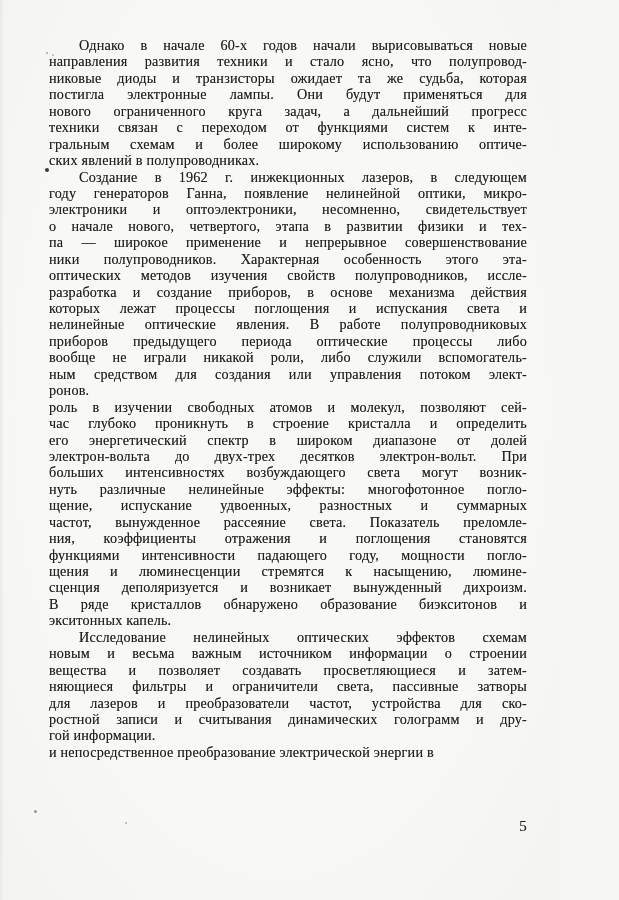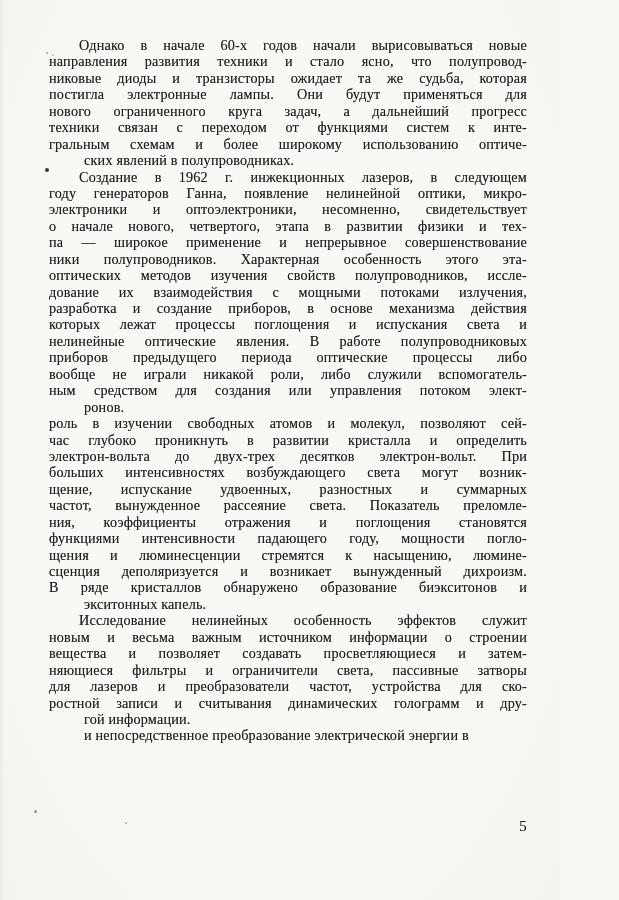--- a/index.html
+++ b/index.html
@@ -39,21 +39,21 @@
     text-shadow: 0 0 0.4px rgba(30,30,30,0.55);
   }
   .paragraph { margin: 0; padding: 0; }
   .line {
     text-align: justify;
     text-align-last: justify;
     white-space: normal;
     height: 16.45px;
   }
   .line.para-start { text-indent: 30px; }
-  .line.para-end   { text-align-last: left; margin-left: 35px; }
+  .line.para-end   { text-align-last: left; }
   .page-number {
     position: absolute;
     top: 818px;
     left: 49px;
     width: 478px;
     text-align: right;
     font-size: 15px;
     color: #1e1e1e;
     letter-spacing: 0.3px;
     text-shadow: 0 0 0.4px rgba(30,30,30,0.5);
@@ -88,45 +88,46 @@
         <div class="line para-end">ских явлений в полупроводниках.</div>
       </div>
       <div class="paragraph">
         <div class="line para-start">Создание в 1962 г. инжекционных лазеров, в следующем</div>
         <div class="line">году генераторов Ганна, появление нелинейной оптики, микро-</div>
         <div class="line">электроники и оптоэлектроники, несомненно, свидетельствует</div>
         <div class="line">о начале нового, четвертого, этапа в развитии физики и тех-</div>
         <div class="line">па — широкое применение и непрерывное совершенствование</div>
         <div class="line">ники полупроводников. Характерная особенность этого эта-</div>
         <div class="line">оптических методов изучения свойств полупроводников, иссле-</div>
-        <div class="line">дование их взаимодействия с мощными потоками излучения,</div>
         <div class="line">разработка и создание приборов, в основе механизма действия</div>
         <div class="line">которых лежат процессы поглощения и испускания света и</div>
         <div class="line">нелинейные оптические явления. В работе полупроводниковых</div>
         <div class="line">приборов предыдущего периода оптические процессы либо</div>
         <div class="line">вообще не играли никакой роли, либо служили вспомогатель-</div>
         <div class="line">ным средством для создания или управления потоком элект-</div>
         <div class="line para-end">ронов.</div>
       </div>
       <div class="paragraph">
         <div class="line">роль в изучении свободных атомов и молекул, позволяют сей-</div>
-        <div class="line">час глубоко проникнуть в развитии кристалла и определить</div>
+        <div class="line">час глубоко проникнуть в строение кристалла и определить</div>
+        <div class="line">его энергетический спектр в широком диапазоне от долей</div>
         <div class="line">электрон-вольта до двух-трех десятков электрон-вольт. При</div>
         <div class="line">больших интенсивностях возбуждающего света могут возник-</div>
+        <div class="line">нуть различные нелинейные эффекты: многофотонное погло-</div>
         <div class="line">щение, испускание удвоенных, разностных и суммарных</div>
         <div class="line">частот, вынужденное рассеяние света. Показатель преломле-</div>
         <div class="line">ния, коэффициенты отражения и поглощения становятся</div>
         <div class="line">функциями интенсивности падающего году, мощности погло-</div>
         <div class="line">щения и люминесценции стремятся к насыщению, люмине-</div>
         <div class="line">сценция деполяризуется и возникает вынужденный дихроизм.</div>
         <div class="line">В ряде кристаллов обнаружено образование биэкситонов и</div>
         <div class="line para-end">экситонных капель.</div>
       </div>
       <div class="paragraph">
-        <div class="line para-start">Исследование нелинейных особенность эффектов служит</div>
+        <div class="line para-start">Исследование нелинейных оптических эффектов схемам</div>
         <div class="line">новым и весьма важным источником информации о строении</div>
         <div class="line">вещества и позволяет создавать просветляющиеся и затем-</div>
         <div class="line">няющиеся фильтры и ограничители света, пассивные затворы</div>
         <div class="line">для лазеров и преобразователи частот, устройства для ско-</div>
         <div class="line">ростной записи и считывания динамических голограмм и дру-</div>
         <div class="line para-end">гой информации.</div>
       </div>
       <div class="paragraph">
         <div class="line para-end">и непосредственное преобразование электрической энергии в</div>
       </div>

